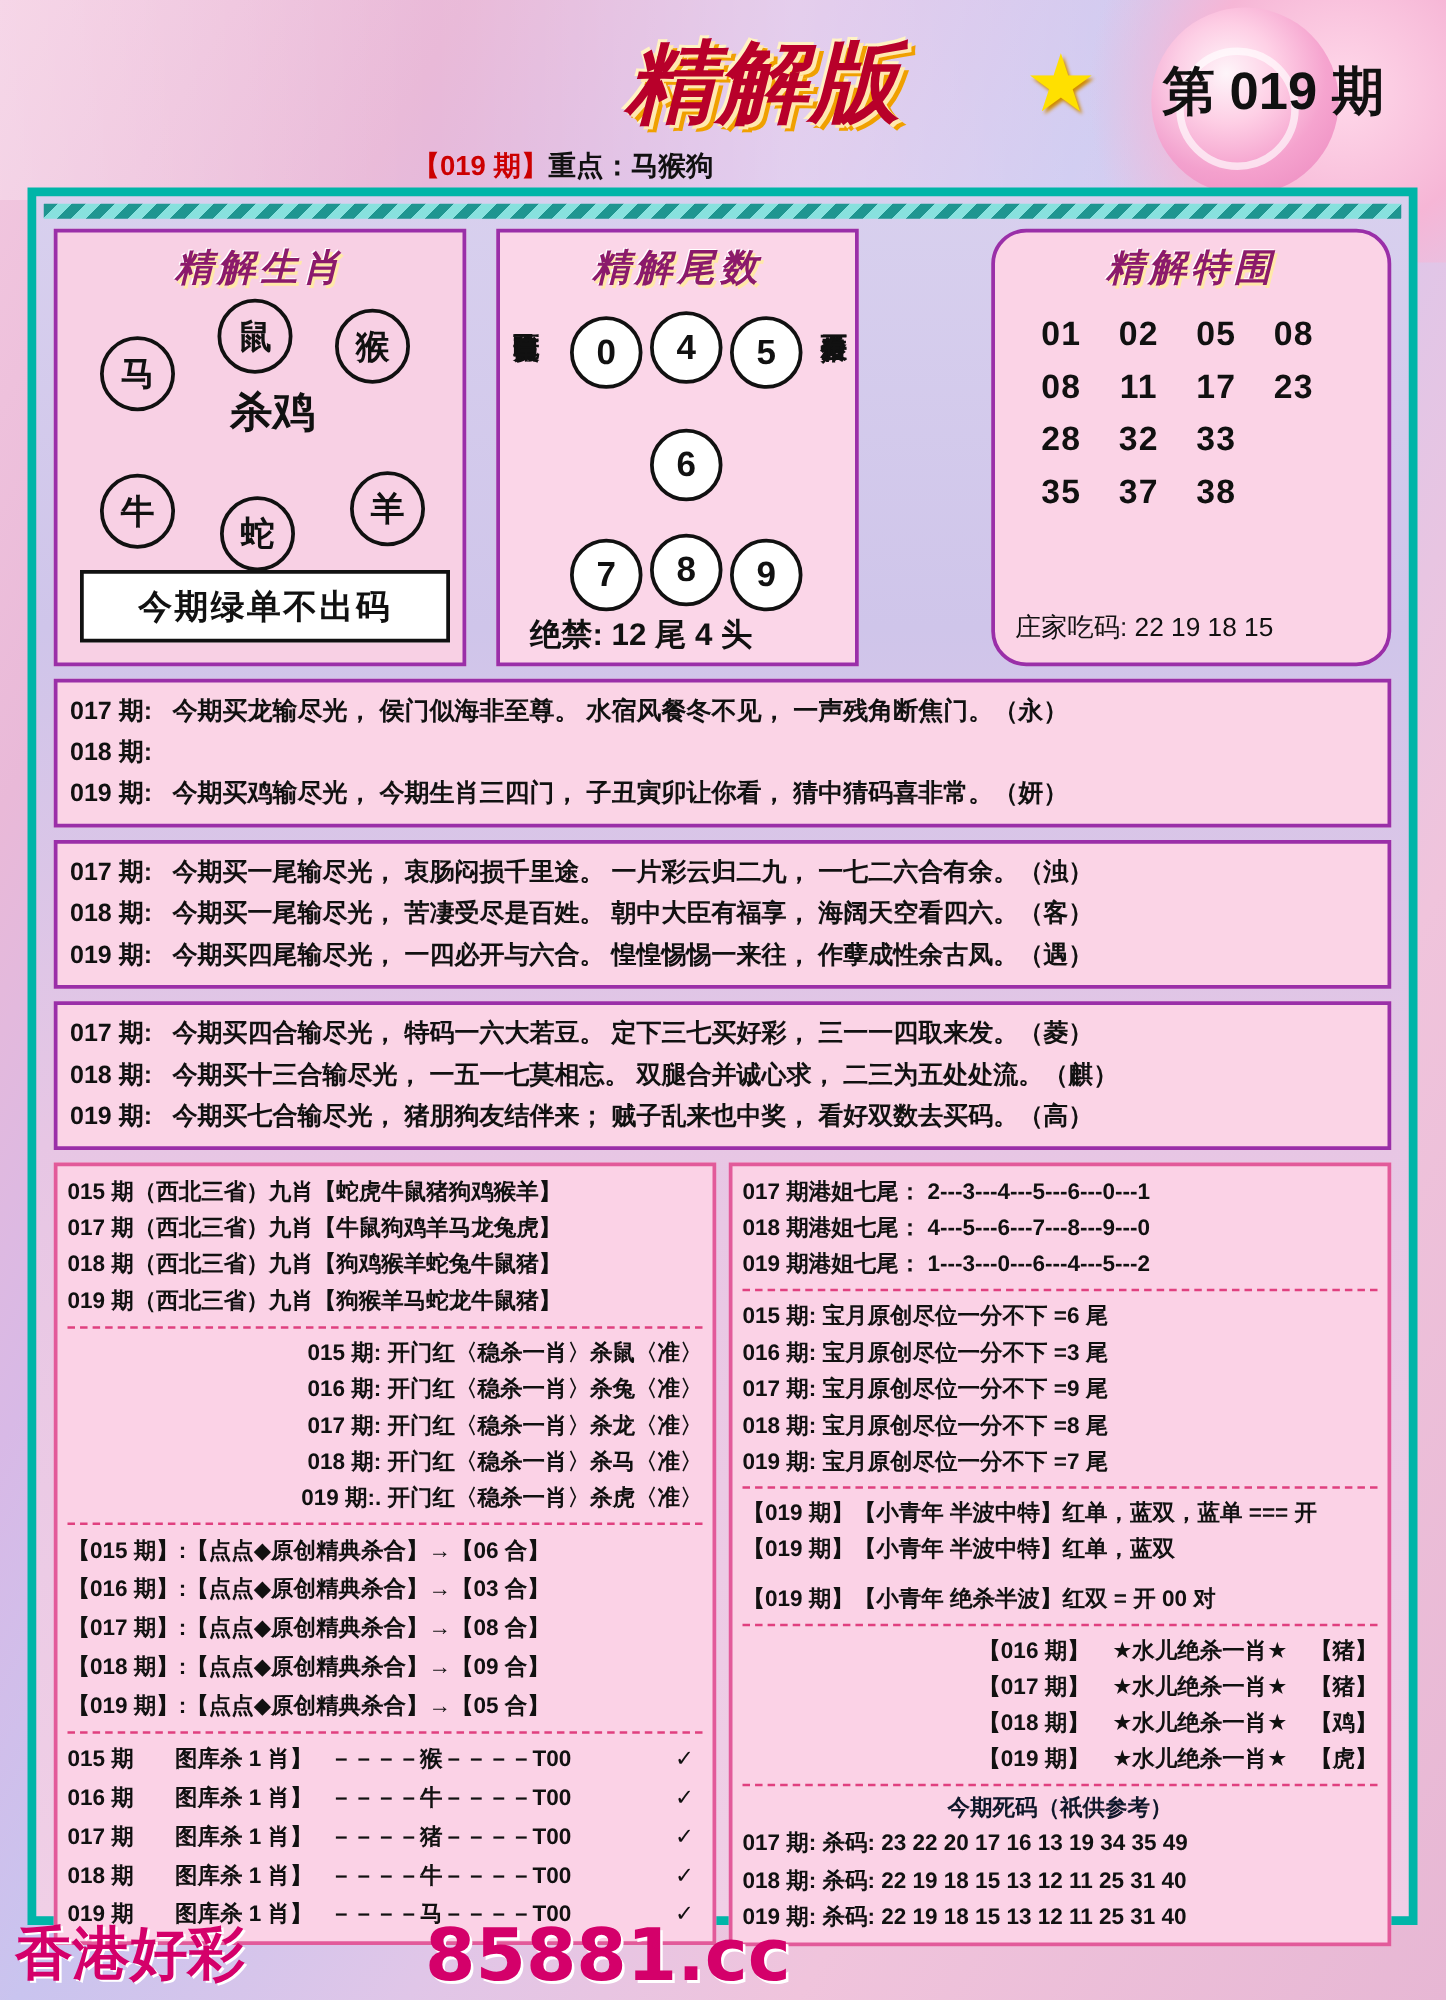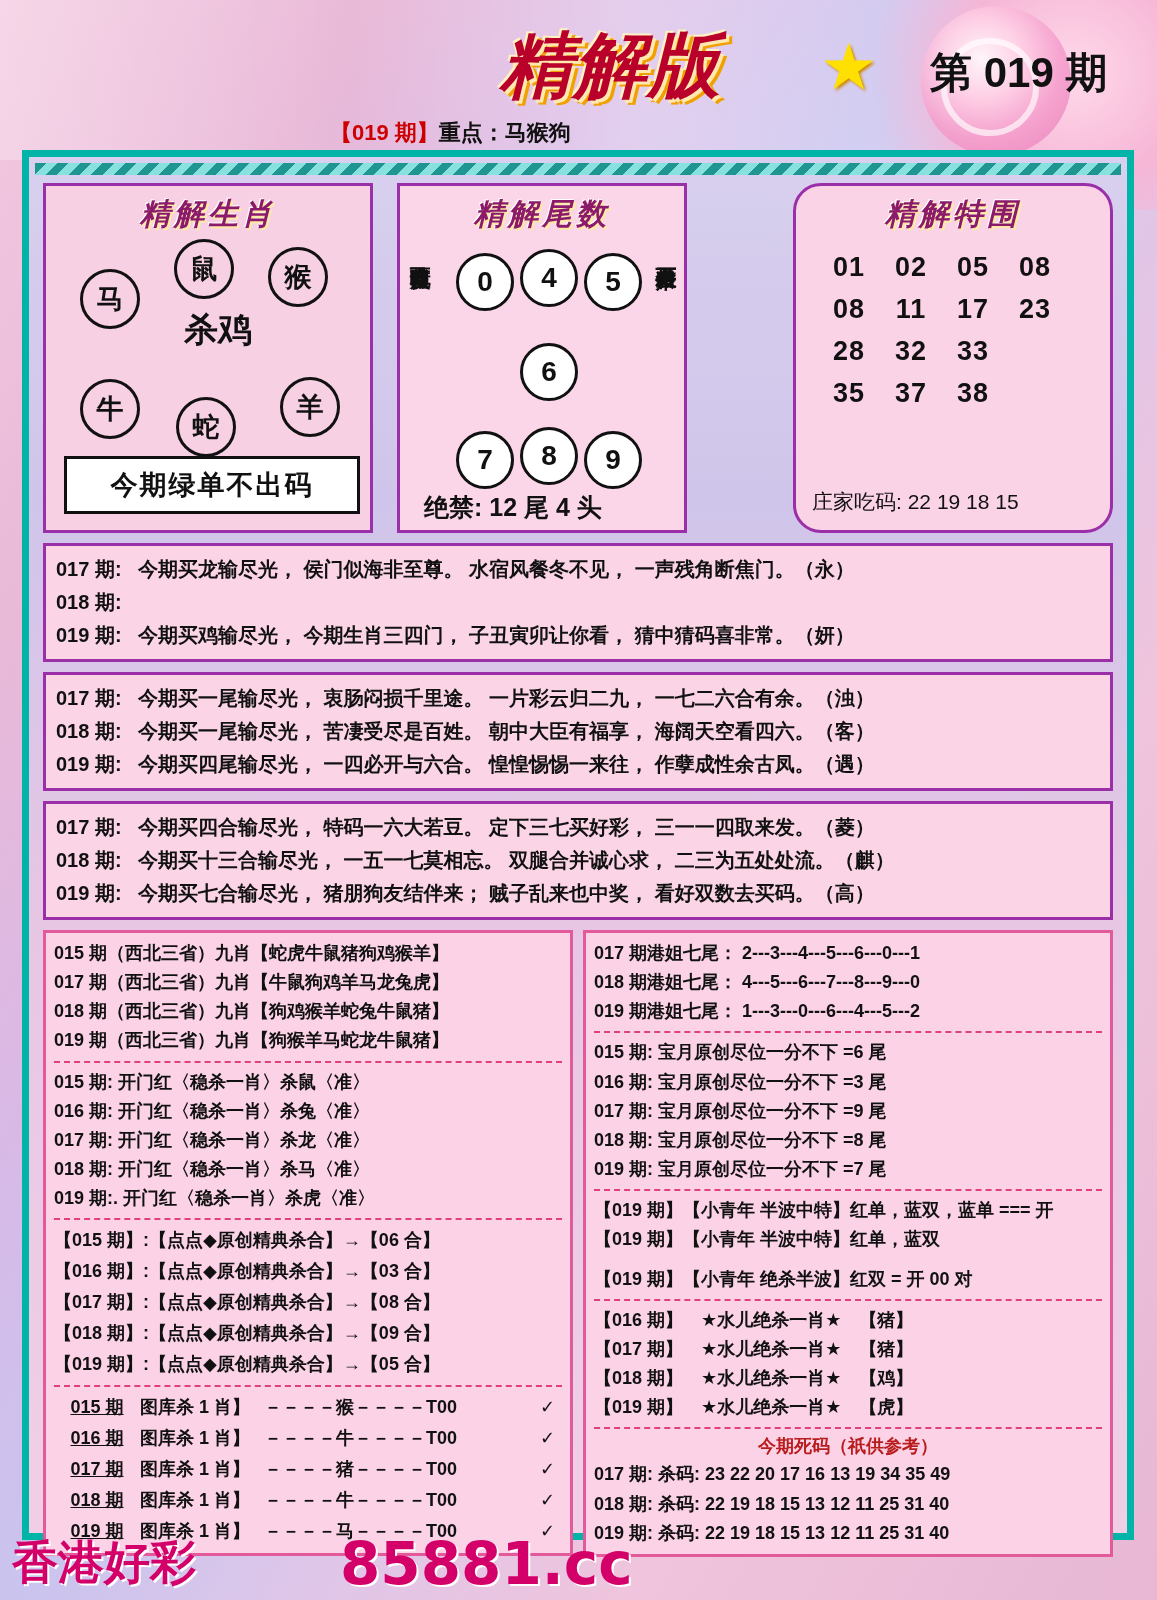--- a/index.html
+++ b/index.html
@@ -85,29 +85,29 @@
   .tblock{border:3px solid #9a2fa8;background:#fbd4e6;margin:10px 8px 0 8px;padding:7px 10px;}
   .trow{display:flex;font-size:20px;color:#111;line-height:1.65;white-space:nowrap;}
   .trow .iss{width:82px;font-weight:bold;}
   .trow .txt{font-weight:bold;}
 
   
   .bottom{display:flex;gap:10px;margin:10px 8px 0 8px;}
   .bcol{width:535px;}
   .bbox{border:3px solid #e25a9a;background:#fbd2e6;padding:6px 8px;margin-bottom:6px;}
   .bline{font-size:18px;color:#111;font-weight:bold;line-height:1.62;white-space:nowrap;}
-  .center{text-align:left;}
+  .center{text-align:right;}
   .dashed{border-top:2px dashed #e0407f;margin:5px 0;}
   .ckline{font-size:18px;color:#111;font-weight:bold;line-height:1.72;}
   .tickrow{display:flex;font-size:18px;font-weight:bold;color:#111;line-height:1.72;}
-  .tickrow .c1{width:86px;text-align:center;text-decoration:underline;}
+  .tickrow .c1{width:86px;text-align:left;}
   .tickrow .c2{width:124px;}
   .tickrow .c3{flex:1;}
   .tickrow .c4{width:22px;color:#111;}
-  .rtitle{text-align:center;font-size:18px;font-weight:bold;color:#b91c1c;margin:4px 0 2px;}
+  .rtitle{text-align:center;font-size:18px;font-weight:bold;color:#0f172a;margin:4px 0 2px;}
 
   
   .footer{position:absolute;left:0;bottom:0;width:100%;height:66px;}
   .foot-left{position:absolute;left:12px;bottom:6px;font-size:46px;font-weight:bold;color:#d4006a;
     font-family:"DejaVu Sans","Liberation Sans",sans-serif;text-shadow:2px 2px 0 #fff;}
   .foot-url{position:absolute;left:340px;bottom:2px;font-size:58px;font-weight:bold;color:#d4006a;
     font-family:"DejaVu Sans","Liberation Sans",sans-serif;text-shadow:2px 2px 0 #fff;}
 </style>
 </head>
 <body>

